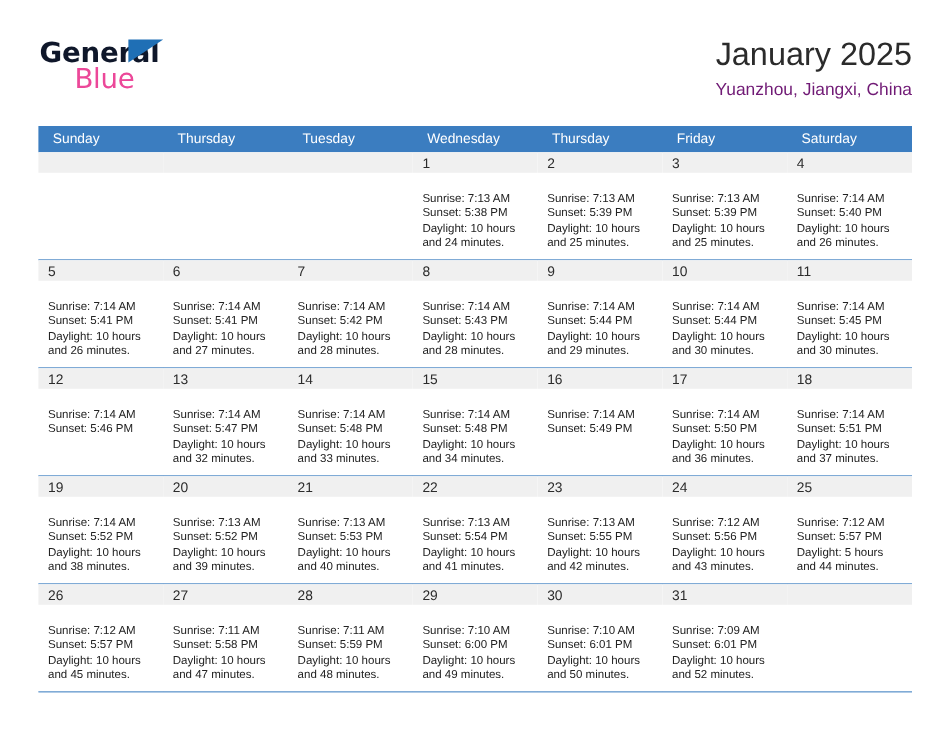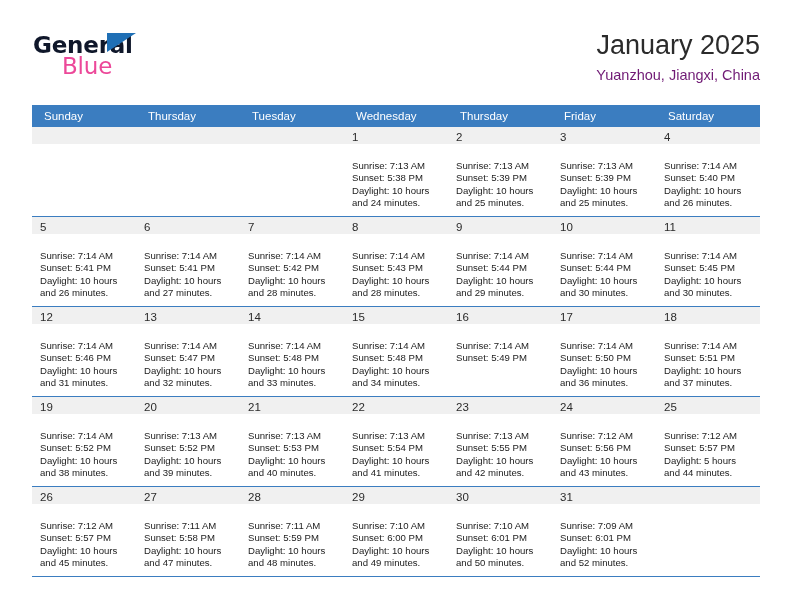--- a/index.html
+++ b/index.html
@@ -281,21 +281,20 @@
               <div class="daylight-wrap">Daylight: 10 hours and 30 minutes.</div>
             </div>
           </div>
         </div>
         <div class="week">
           <div class="cell">
             <div class="daynum-band"><span class="daynum">12</span></div>
             <div class="details">
               <div>Sunrise: 7:14 AM</div>
               <div>Sunset: 5:46 PM</div>
-              <div class="daylight-wrap">Daylight: 10 hours and 31 minutes.</div>
             </div>
           </div>
           <div class="cell">
             <div class="daynum-band"><span class="daynum">13</span></div>
             <div class="details">
               <div>Sunrise: 7:14 AM</div>
               <div>Sunset: 5:47 PM</div>
               <div class="daylight-wrap">Daylight: 10 hours and 32 minutes.</div>
             </div>
           </div>

